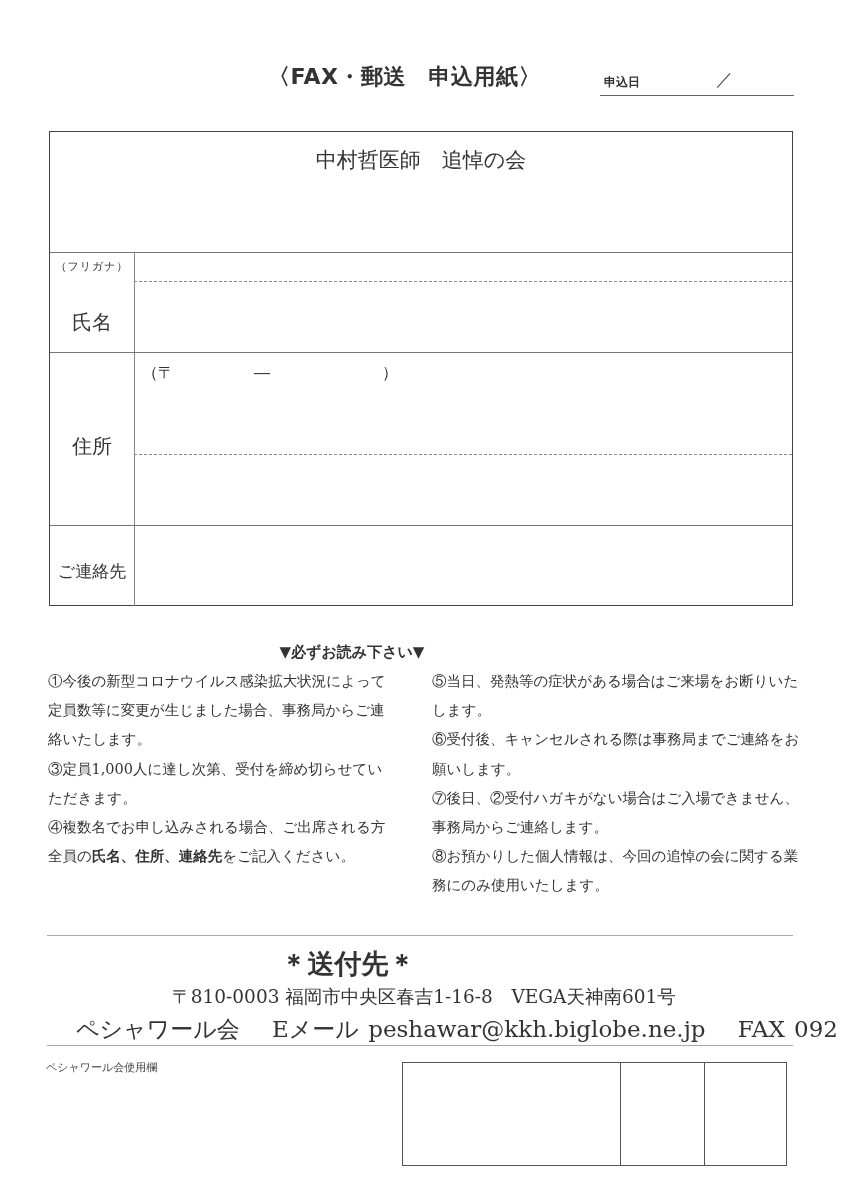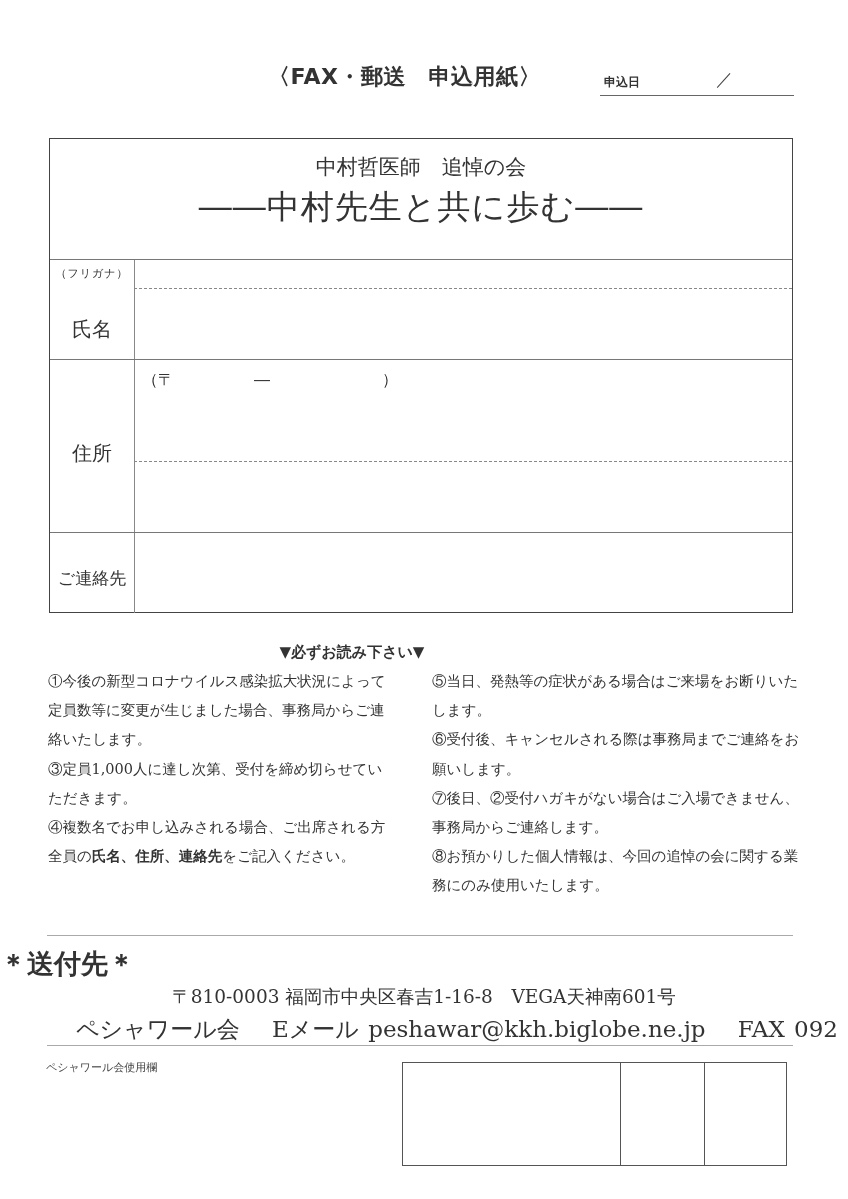--- a/index.html
+++ b/index.html
@@ -6,59 +6,58 @@
   body { width:848px; height:1199px; position:relative; overflow:hidden; color:#2a2a2a; }
   .sans { font-family:"DejaVu Sans","Liberation Sans",sans-serif; }
   .serif { font-family:"DejaVu Serif","Liberation Serif",serif; }
   .abs { position:absolute; }
 
   .header-title { left:268px; top:62px; font-size:22px; font-weight:bold; letter-spacing:0.5px; white-space:nowrap; color:#333; }
   .date-label { left:604px; top:74px; font-size:12px; font-weight:bold; color:#333; }
   .date-slash { left:716px; top:68px; font-size:17px; color:#444; }
   .date-line { left:600px; top:95px; width:194px; height:0; border-top:1.5px solid #666; }
 
-  .form-box { left:49px; top:138px; width:744px; height:475px; border:1.6px solid #444; box-sizing:border-box; }
+  .form-box { left:49px; top:131px; width:744px; height:475px; border:1.6px solid #444; box-sizing:border-box; }
   .row { position:absolute; left:0; right:0; border-top:1.2px solid #777; }
   .label-col { position:absolute; left:0; top:0; bottom:0; width:84px; border-right:1.2px solid #888; }
   .dash { position:absolute; left:84px; right:0; border-top:1.2px dashed #888; }
 
   .event-sub { left:0; right:0; top:14px; text-align:center; font-size:21px; color:#333; }
   .event-main { left:0; right:0; top:46px; text-align:center; font-size:33px; color:#333; letter-spacing:1px; }
 
   .lbl { position:absolute; left:0; width:84px; text-align:center; color:#333; }
   .hint { position:absolute; left:92px; font-size:15px; color:#333; white-space:nowrap; }
 
   .notice-title { left:0; width:704px; top:643px; text-align:center; font-size:15px; font-weight:bold; color:#333; }
   .notes { font-size:14.5px; line-height:29.2px; color:#333; }
   .notes .item { display:block; }
   .notes b { font-weight:bold; }
   .notes-left { left:48px; top:667px; width:345px; }
   .notes-right { left:432px; top:667px; width:370px; }
 
   .hr { left:47px; width:746px; height:0; border-top:1.6px solid #aaa; }
-  .send-title { left:0; width:696px; top:946px; font-size:27px; font-weight:bold; color:#333; }
+  .send-title { left:0; width:696px; top:946px; text-align:center; font-size:27px; font-weight:bold; color:#333; }
   .send-addr { left:0; width:848px; top:984px; text-align:center; font-size:18.5px; color:#333; white-space:nowrap; }
   .send-contact { left:76px; top:1014px; font-size:23px; color:#333; white-space:nowrap; word-spacing:2px; }
 
   .office-label { left:46px; top:1060px; font-size:11px; color:#444; }
   .office-box { left:402px; top:1062px; width:385px; height:104px; border:1.5px solid #555; box-sizing:border-box; }
   .office-cell { position:absolute; top:0; bottom:0; border-left:1.5px solid #555; }
 </style>
 </head>
 <body>
 
 <div class="abs sans header-title">〈FAX・郵送　申込用紙〉</div>
 <div class="abs sans date-label">申込日</div>
 <div class="abs sans date-slash">／</div>
 <div class="abs date-line"></div>
 
 <div class="abs form-box">
 
   <div class="abs serif event-sub">中村哲医師　追悼の会</div>
-  <div class="abs serif event-main">――中村先生と共に歩む――</div>
 
   <div class="row" style="top:120px; height:100px;">
     <div class="label-col"></div>
     <div class="lbl serif" style="top:6px; font-size:11px; letter-spacing:1px;">（フリガナ）</div>
     <div class="abs" style="left:86px; right:0; top:0; height:28px;"></div>
     <div class="dash" style="top:28px;"></div>
     <div class="lbl serif" style="top:56px; font-size:20px;">氏名</div>
     <div class="abs" style="left:86px; right:0; top:30px; bottom:0;"></div>
   </div>
 

